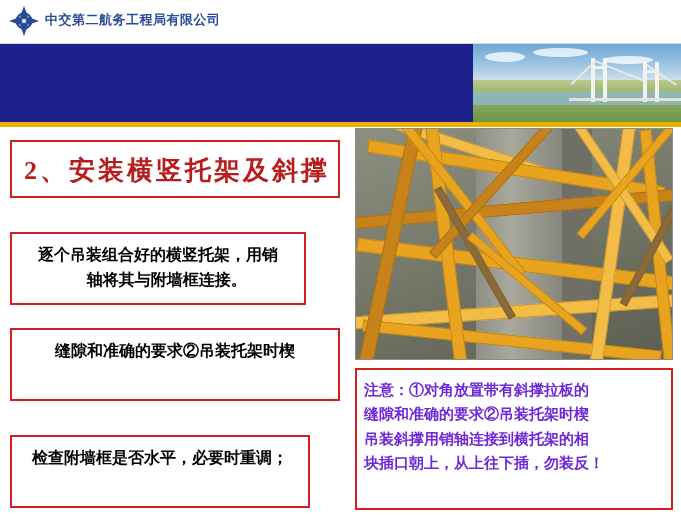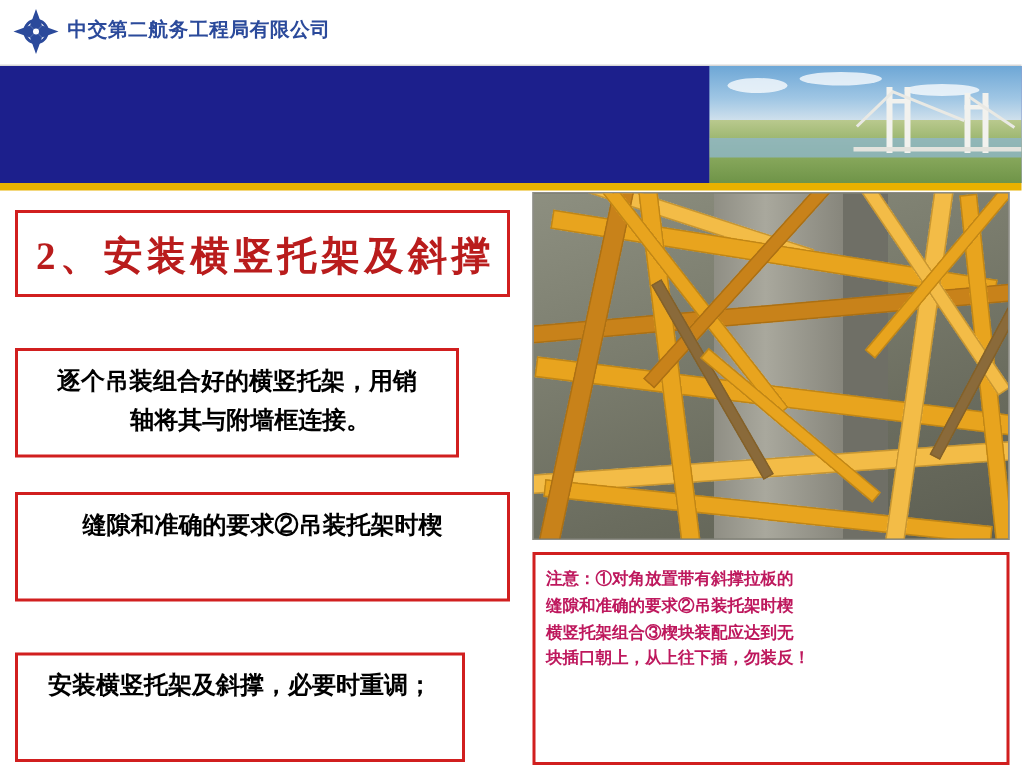--- a/index.html
+++ b/index.html
@@ -178,24 +178,24 @@
     position: absolute;
     left: 355px; top: 368px;
     width: 318px;
     height: 142px;
     border: 2px solid #d11f1f;
     background: #ffffff;
     box-sizing: border-box;
     padding: 8px 7px;
   }
   .warn-text {
-    font-size: 11px;
+    font-size: 15px;
     font-weight: bold;
     font-family: "Liberation Serif", serif;
-    color: #be185d;
+    color: #6d28d9;
     line-height: 1.62;
     text-align: justify;
   }
   .warn-text .line { display: block; white-space: nowrap; }
 </style>
 </head>
 <body>
 
 <div class="slide">
 
@@ -241,21 +241,21 @@
   <div class="tbox" id="box1">
     <span class="line">逐个吊装组合好的横竖托架，用销</span>
     <span class="line indent">轴将其与附墙框连接。</span>
   </div>
 
   <div class="tbox" id="box2">
     <span class="line">缝隙和准确的要求②吊装托架时楔</span>
   </div>
 
   <div class="tbox" id="box3">
-    <span class="line">安装横竖托架及斜撑，必要时重调；</span>
+    <span class="line">检查附墙框是否水平，必要时重调；</span>
   </div>
 
   <div class="photo">
     <div class="ph-sky"></div>
 
     <div class="ph-conc" style="left:120px; top:0; width:86px; height:232px; background:linear-gradient(to right,#8f8e84,#a9a89d 40%,#87867c);"></div>
     <div class="ph-conc" style="left:206px; top:0; width:30px; height:232px; background:#6f6f66;"></div>
 
     <div class="beam light" style="left:-10px; top:6px; width:200px; height:11px; transform: rotate(18deg);"></div>
     <div class="beam" style="left:10px; top:34px; width:300px; height:13px; transform: rotate(9deg);"></div>
@@ -275,18 +275,18 @@
     <div class="beam" style="left:190px; top:30px; width:190px; height:9px; transform: rotate(-50deg);"></div>
     <div class="beam brown" style="left:44px; top:120px; width:150px; height:8px; transform: rotate(60deg);"></div>
     <div class="beam brown" style="left:230px; top:110px; width:140px; height:8px; transform: rotate(-62deg);"></div>
     <div class="beam" style="left:96px; top:150px; width:150px; height:9px; transform: rotate(40deg);"></div>
   </div>
 
   <div class="warn-box">
     <div class="warn-text">
       <span class="line">注意：①对角放置带有斜撑拉板的</span>
       <span class="line">缝隙和准确的要求②吊装托架时楔</span>
-      <span class="line">横竖托架组合③楔块装配应达到无</span>
+      <span class="line">吊装斜撑用销轴连接到横托架的相</span>
       <span class="line">块插口朝上，从上往下插，勿装反！</span>
     </div>
   </div>
 
 </div>
 
 </body></html>

